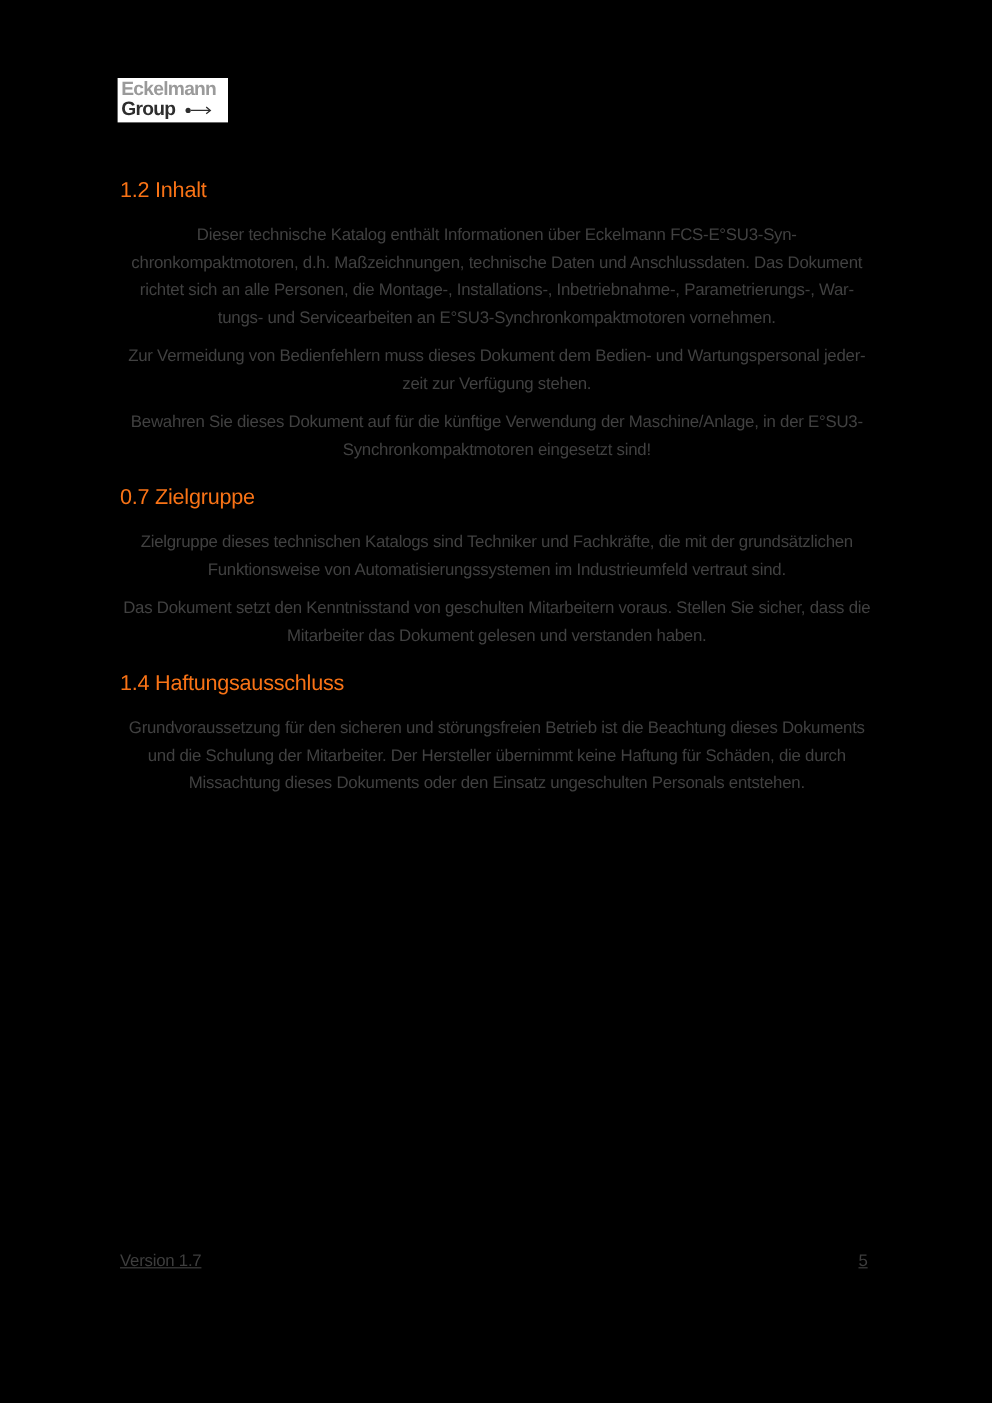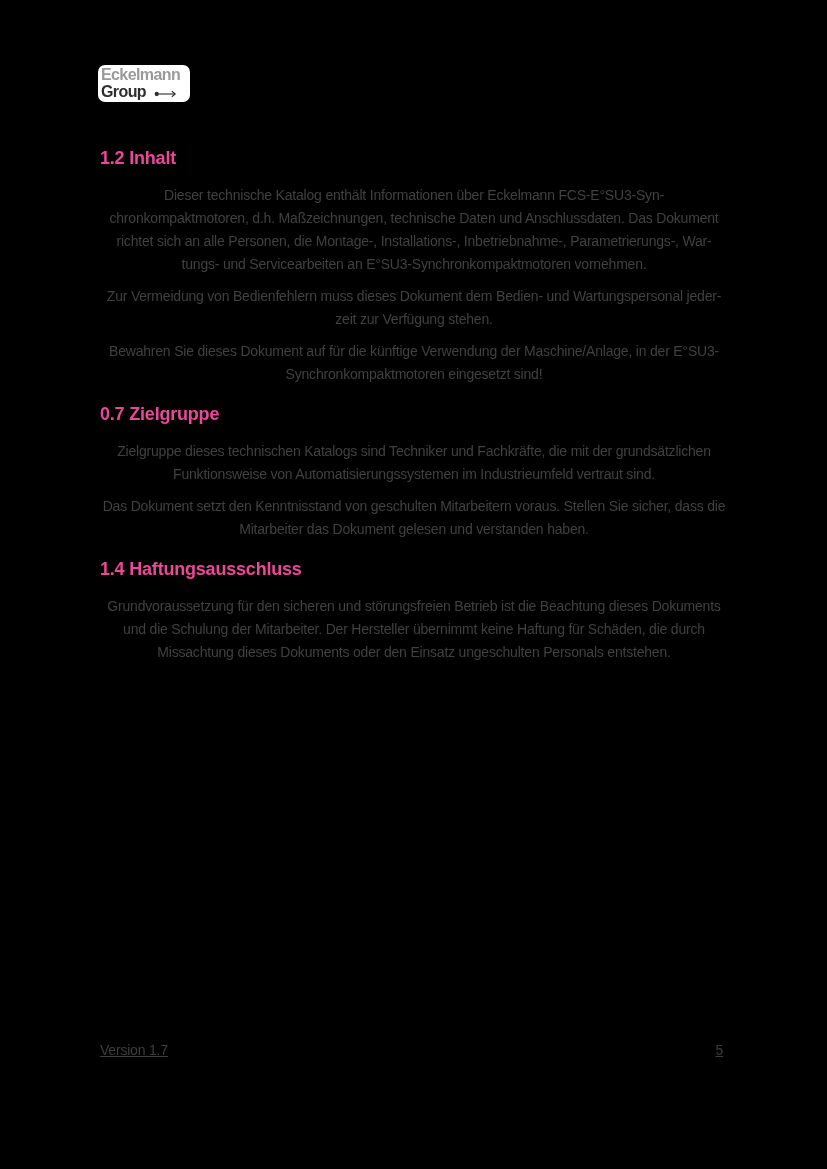--- a/index.html
+++ b/index.html
@@ -19,56 +19,55 @@
   
   .logo {
     position: absolute;
     left: 98px;
     top: 65px;
     width: 92px;
     height: 37px;
     background: #ffffff;
     box-sizing: border-box;
     padding: 2px 12px 0 3px;
-    border-radius: 7px;
   }
   .logo-line1 {
     color: #9a9a9a;
     font-weight: 700;
     font-size: 16px;
     line-height: 16px;
     letter-spacing: -0.6px;
     white-space: nowrap;
   }
   .logo-line2 {
     color: #2e2e2e;
     font-weight: 700;
     font-size: 16px;
     line-height: 17px;
     letter-spacing: -0.6px;
     display: flex;
-    align-items: flex-end;
+    align-items: center;
     white-space: nowrap;
   }
   .logo-arrow {
     margin-left: 8px;
     display: block;
   }
   
   .content {
     position: absolute;
     left: 100px;
     top: 146px;
     width: 628px;
     color: #414141;
   }
   .content h2 {
     font-size: 18px;
-    font-weight: 700;
-    color: #ec4899;
+    font-weight: 400;
+    color: #f97316;
     line-height: 24px;
     letter-spacing: -0.2px;
     margin: 16px 0 14px 0;
   }
   .content h2:first-child {
     margin-top: 0;
   }
   .content p {
     font-size: 14px;
     line-height: 23px;

